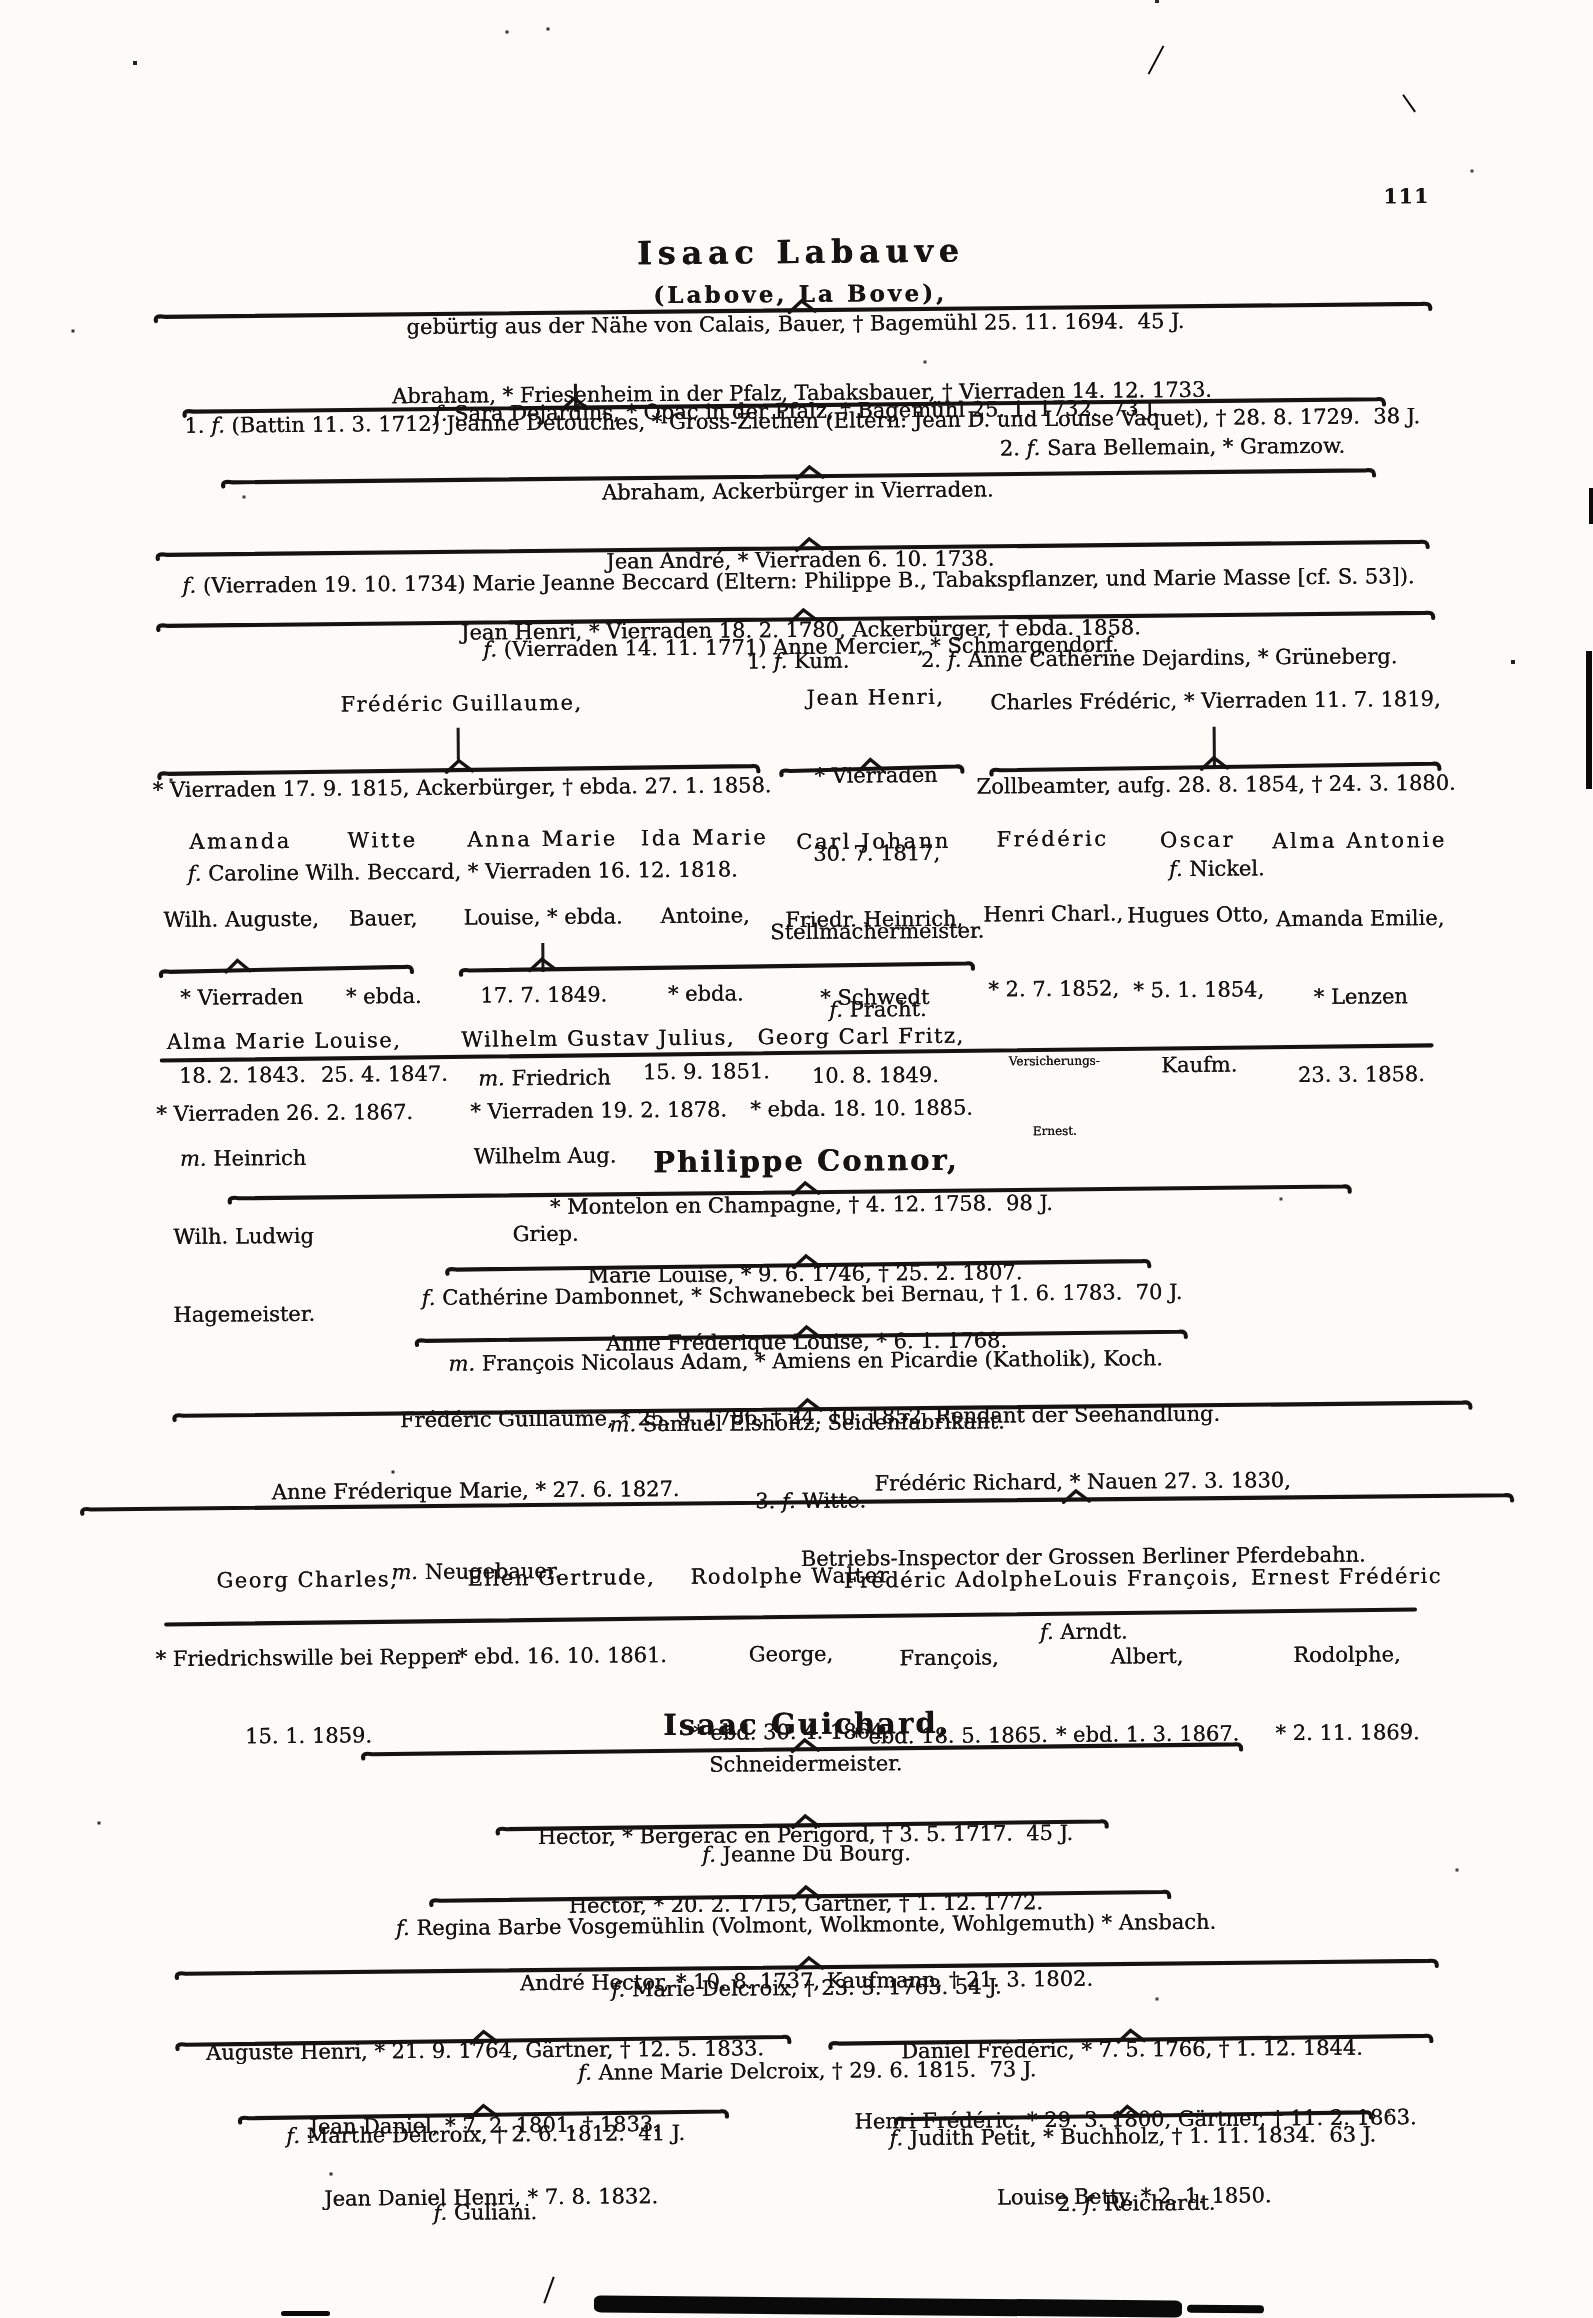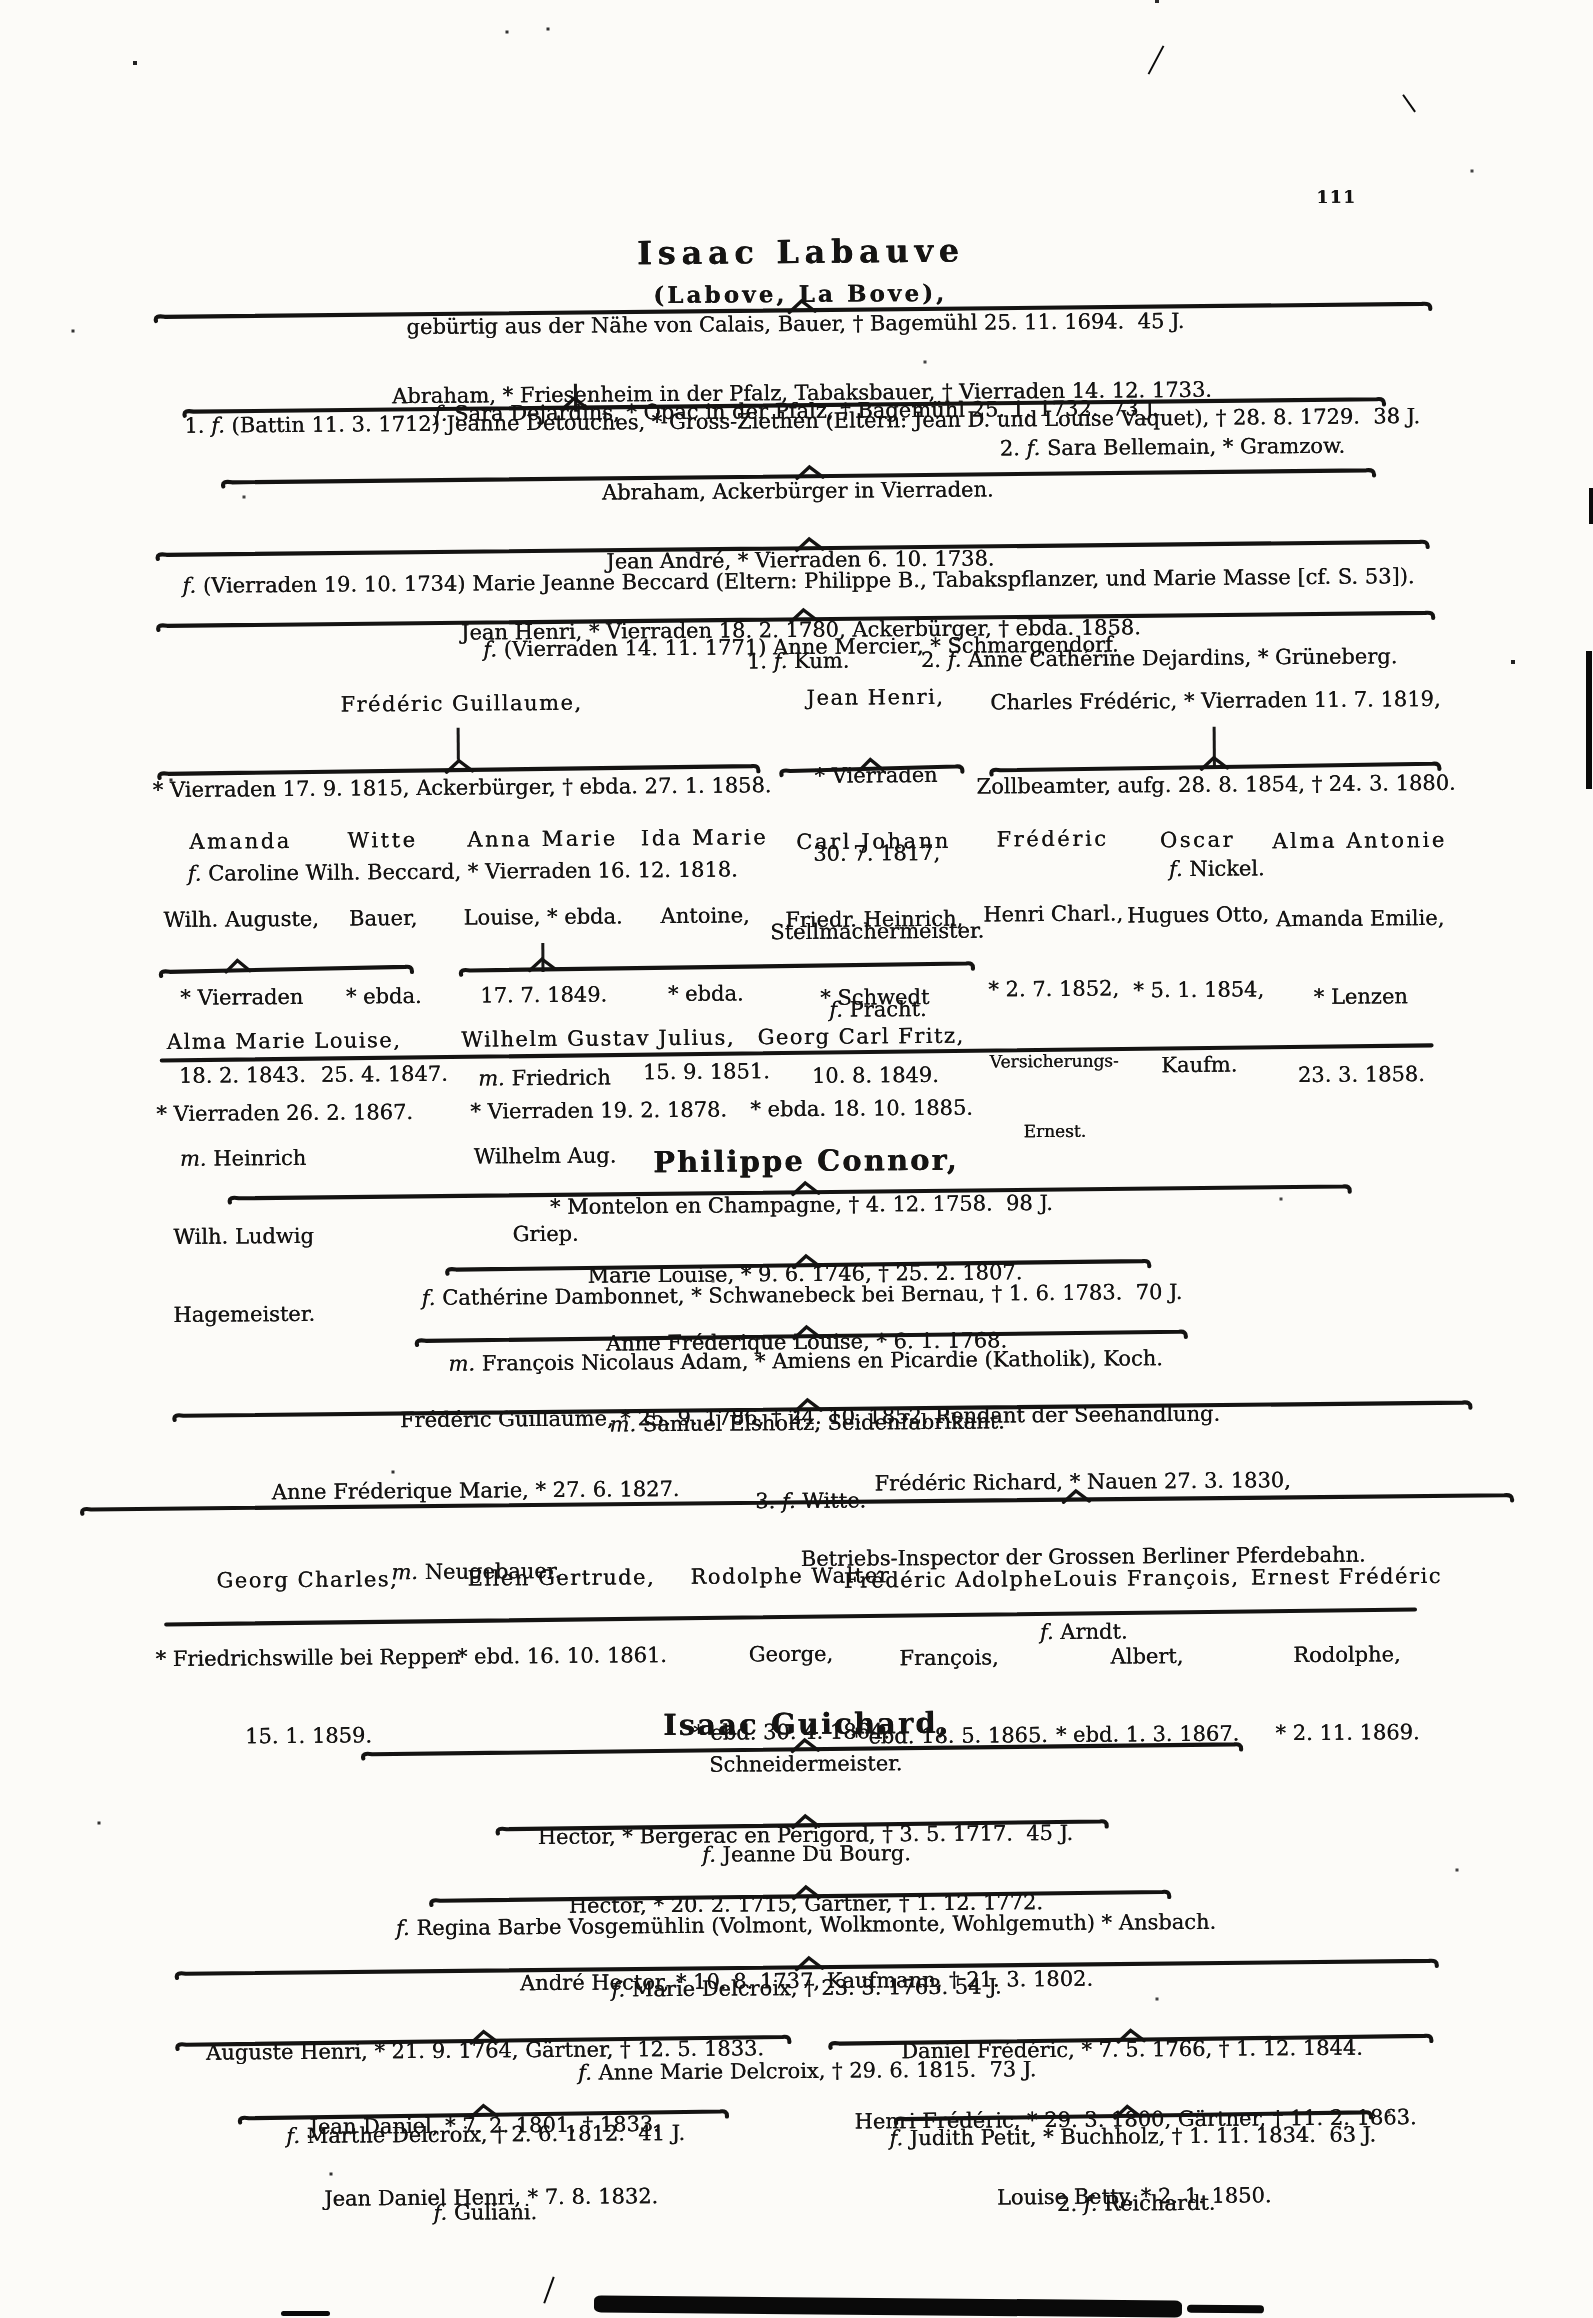--- a/index.html
+++ b/index.html
@@ -7,21 +7,21 @@
         font-family:"DejaVu Serif","Liberation Serif",serif;color:#151413;}
   #sheet{position:absolute;left:0;top:0;width:100%;height:100%;
          transform:rotate(-0.45deg);transform-origin:797px 1159px;}
   .tb{position:absolute;transform:translateX(-50%);text-align:center;
       font-size:21px;line-height:29px;white-space:pre;
       text-shadow:0.3px 0 0 currentColor;}
   .tb .t{display:block;}
   .title{font-weight:bold;}
   .sp1{letter-spacing:2.6px;}
   .sp2{letter-spacing:1.5px;}
-  .sm{font-size:17px;line-height:19.6px;}
+  .sm{font-size:12px;line-height:19.6px;}
   .gap{margin-top:5.2px;}
   .br{position:absolute;height:20.6px;overflow:visible;}
   .br path{fill:none;stroke:#141312;stroke-linecap:round;}
   .br .bar{stroke-width:8px;}
   .br .pk{stroke-width:6.5px;}
   .vt{position:absolute;width:2.6px;background:#1a1918;}
   .art{position:absolute;background:#0a0a0a;}
   .speck{position:absolute;width:1.5px;height:1.5px;background:transparent;
     box-shadow:134px 62px 0 1px #222, 506px 31px 0 0.5px #333, 1156px 0px 0 1px #2a2a2a,
       547px 28px 0 0.5px #333, 1471px 170px 0 0.5px #444, 72px 330px 0 0.5px #333,
@@ -29,21 +29,21 @@
       1280px 1198px 0 0.5px #444, 98px 1822px 0 0.5px #333, 1456px 1869px 0 0.5px #444,
       330px 2173px 0 0.5px #333, 1388px 2111px 0 0.5px #444, 712px 1280px 0 0.5px #555,
       1156px 1998px 0 0.5px #444, 243px 496px 0 0.5px #444, 924px 361px 0 0.5px #444;}
 </style>
 </head>
 <body>
 
 <div id="page">
  <div id="sheet">
 
-  <div class="tb title" style="left:1344px;top:129px;font-size:17px;letter-spacing:1.5px;">
+  <div class="tb title" style="left:1414px;top:129px;font-size:20px;letter-spacing:1.5px;">
     <span class="t">111</span>
   </div>
 
   <div class="tb title" style="left:808px;top:180px;font-size:32px;letter-spacing:5.7px;">
     <span class="t">Isaac Labauve</span>
   </div>
   <div class="tb title" style="left:807px;top:221px;font-size:23px;letter-spacing:3.1px;">
     <span class="t">(Labove, La Bove),</span>
   </div>
   <div class="tb" style="left:802px;top:252px;">

